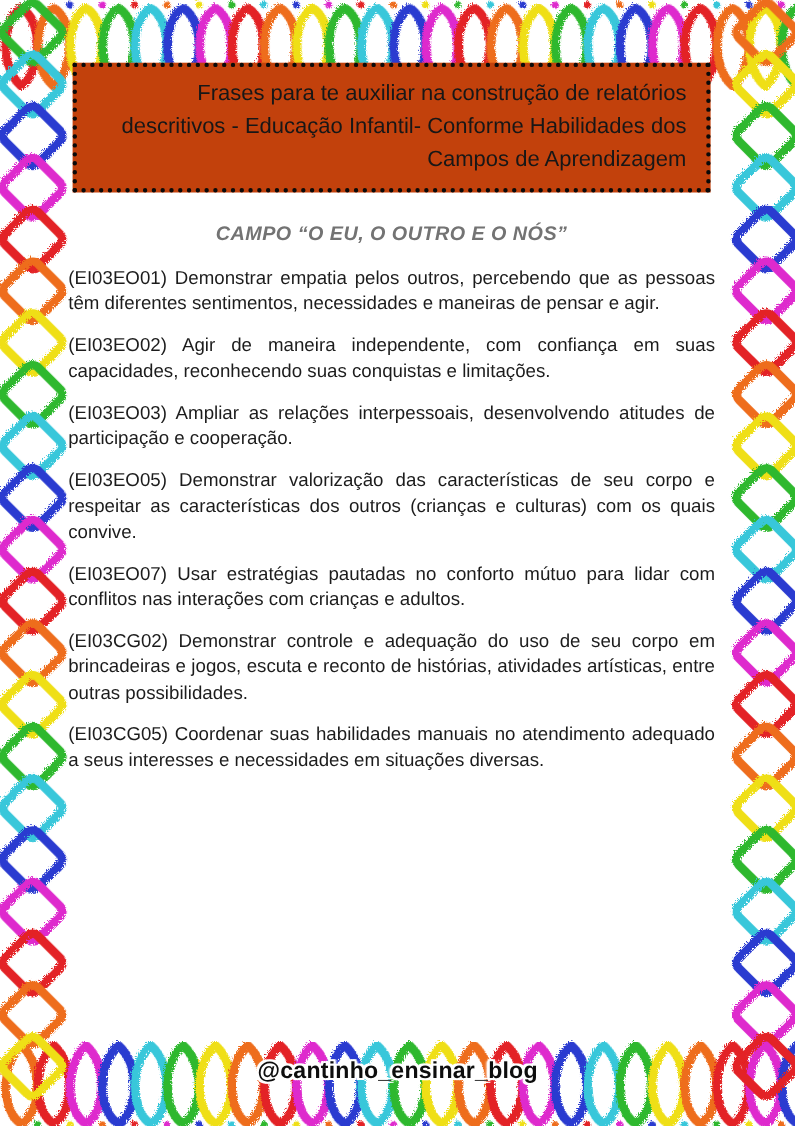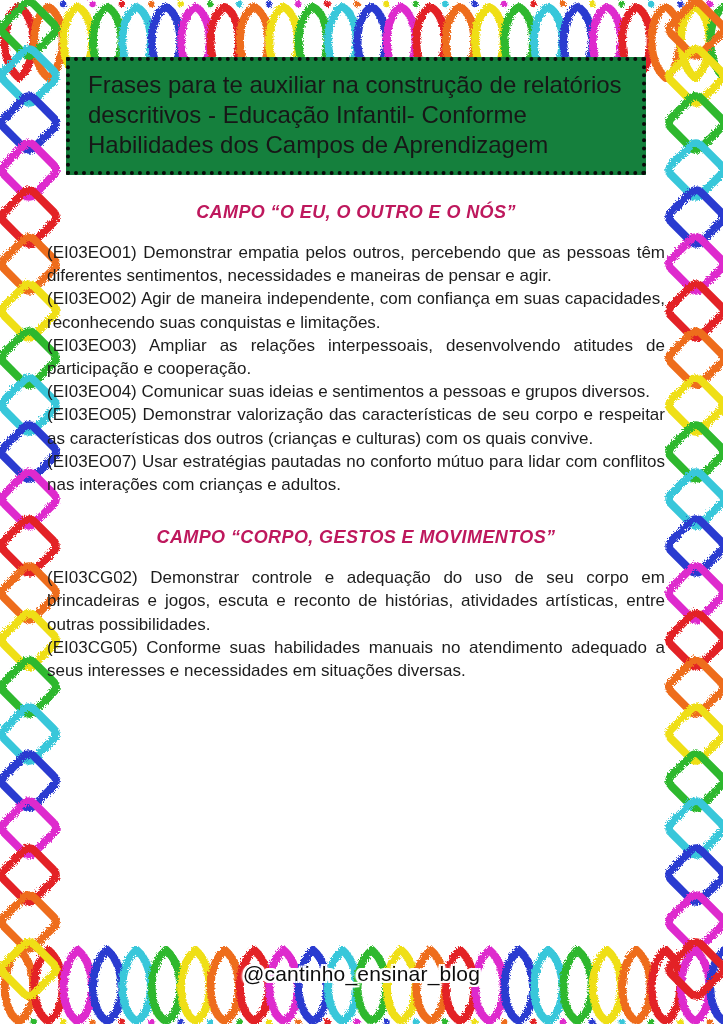--- a/index.html
+++ b/index.html
@@ -18,47 +18,47 @@
   }
   .content{
     position:absolute;left:47px;right:58px;top:0;z-index:2;
   }
   .title-box{
     box-sizing:border-box;
     margin:57px auto 0;
     width:580px;
     border:4px dotted #0a0a0a;
     padding:9px 18px 11px;
-    text-align:left;
-    font-size:24px;
+    text-align:right;
+    font-size:20px;
     line-height:30px;
     color:#171717;
-    background:#15803d;
+    background:#c2410c;
   }
   .campo-heading{
     margin:27px 0 18px;
     text-align:center;
     font-style:italic;
     font-weight:bold;
     font-size:18px;
     letter-spacing:.4px;
-    color:#be185d;
+    color:#737373;
   }
   .campo-section + .campo-section .campo-heading{margin-top:31px;}
   .phrase{
-    margin:0;
+    margin:15px;
     text-align:justify;
     font-size:17px;
     line-height:23.2px;
     color:#1c1c1c;
   }
   .footer{
     position:absolute;left:0;right:0;top:962px;
     text-align:center;z-index:3;
-    font-weight:normal;font-size:21px;letter-spacing:.2px;color:#0d0d0d;
+    font-weight:bold;font-size:21px;letter-spacing:.2px;color:#0d0d0d;
     text-shadow:
       -2px 0 0 #fff, 2px 0 0 #fff, 0 -2px 0 #fff, 0 2px 0 #fff,
       -2px -2px 0 #fff, 2px 2px 0 #fff, -2px 2px 0 #fff, 2px -2px 0 #fff,
       -3px 0 2px #fff, 3px 0 2px #fff;
   }
 </style>
 </head>
 <body>
 
 <div class="page">
@@ -223,37 +223,35 @@
     <div id="sections">
   <section class="campo-section">
     <h2 class="campo-heading">CAMPO “O EU, O OUTRO E O NÓS”</h2>
     <div class="items">
   <p class="phrase"><span class="code">(EI03EO01)</span> <span class="text">Demonstrar empatia pelos outros, percebendo que as pessoas têm diferentes sentimentos, necessidades e maneiras de pensar e agir.</span></p>
 
   <p class="phrase"><span class="code">(EI03EO02)</span> <span class="text">Agir de maneira independente, com confiança em suas capacidades, reconhecendo suas conquistas e limitações.</span></p>
 
   <p class="phrase"><span class="code">(EI03EO03)</span> <span class="text">Ampliar as relações interpessoais, desenvolvendo atitudes de participação e cooperação.</span></p>
 
-  <p class="phrase"><span class="code">(EI03EO04)</span> <span class="text">Comunicar suas ideias e sentimentos a pessoas e grupos diversos.</span></p>
 
   <p class="phrase"><span class="code">(EI03EO05)</span> <span class="text">Demonstrar valorização das características de seu corpo e respeitar as características dos outros (crianças e culturas) com os quais convive.</span></p>
 
 
   <p class="phrase"><span class="code">(EI03EO07)</span> <span class="text">Usar estratégias pautadas no conforto mútuo para lidar com conflitos nas interações com crianças e adultos.</span></p>
 </div>
   </section>
 
   <section class="campo-section">
-    <h2 class="campo-heading">CAMPO  “CORPO, GESTOS E MOVIMENTOS”</h2>
     <div class="items">
 
   <p class="phrase"><span class="code">(EI03CG02)</span> <span class="text">Demonstrar controle e adequação do uso de seu corpo em brincadeiras e jogos, escuta e reconto de histórias, atividades artísticas, entre outras possibilidades.</span></p>
 
 
 
-  <p class="phrase"><span class="code">(EI03CG05)</span> <span class="text">Conforme suas habilidades manuais no atendimento adequado a seus interesses e necessidades em situações diversas.</span></p>
+  <p class="phrase"><span class="code">(EI03CG05)</span> <span class="text">Coordenar suas habilidades manuais no atendimento adequado a seus interesses e necessidades em situações diversas.</span></p>
 </div>
   </section>
 </div>
   </div>
 
   <div class="footer">@cantinho_ensinar_blog</div>
 </div>
 
 </body></html>

